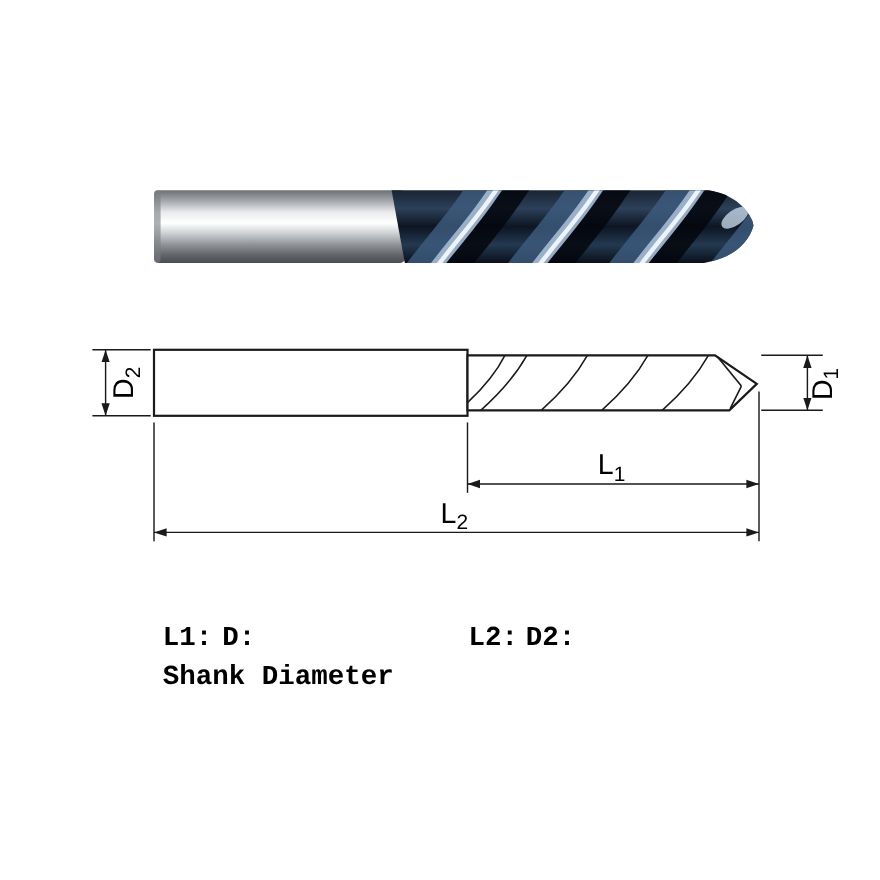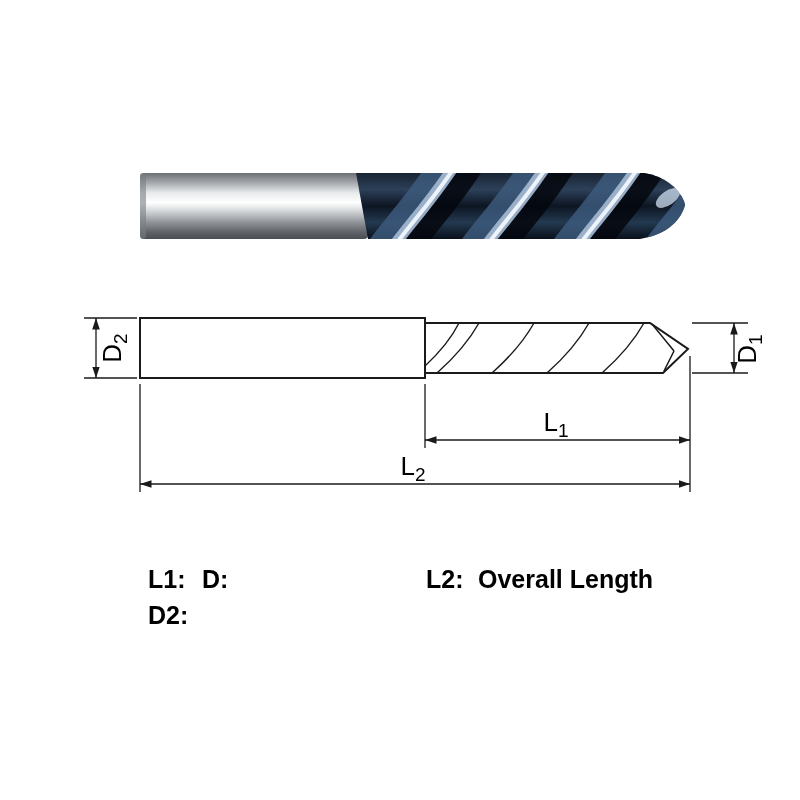--- a/index.html
+++ b/index.html
@@ -2,21 +2,21 @@
 <html><head>
 <meta charset="utf-8">
 <style>
   html,body{margin:0;padding:0;background:#ffffff;}
   .canvas{position:relative;width:800px;height:800px;background:#ffffff;overflow:hidden;
           font-family:"Liberation Sans",sans-serif;}
   .canvas svg{position:absolute;left:0;top:0;}
   svg text{font-family:"Liberation Sans",sans-serif;fill:#000000;}
   .legend{position:absolute;left:148px;top:562px;display:grid;
           grid-template-columns:54px 224px 52px auto;row-gap:1px;
-          font-size:25px;font-weight:bold;color:#000000;}
+          font-size:25px;font-weight:bold;color:#000000;font-family:Liberation Mono, monospace;}
   .legend span{line-height:35px;white-space:nowrap;}
 </style>
 </head>
 <body>
 
 <div class="canvas">
 
 <svg width="800" height="800" viewBox="0 0 800 800">
   <defs>
     <linearGradient id="sg" x1="0" y1="0" x2="0" y2="1">
@@ -115,17 +115,17 @@
       <line x1="140" y1="484" x2="690" y2="484" marker-start="url(#arrow)" marker-end="url(#arrow)"></line>
     </g>
     <text x="413" y="475" text-anchor="middle" font-size="26" stroke="none"><tspan>L</tspan><tspan dy="6" font-size="19">2</tspan></text>
   </g>
 </svg>
 
 <div class="legend">
   <span>L1:</span>
   <span>D:</span>
   <span>L2:</span>
-  <span>Overall Length</span>
   <span>D2:</span>
+  <span>Shank Diameter</span>
 </div>
 
 </div>
 
 </body></html>

